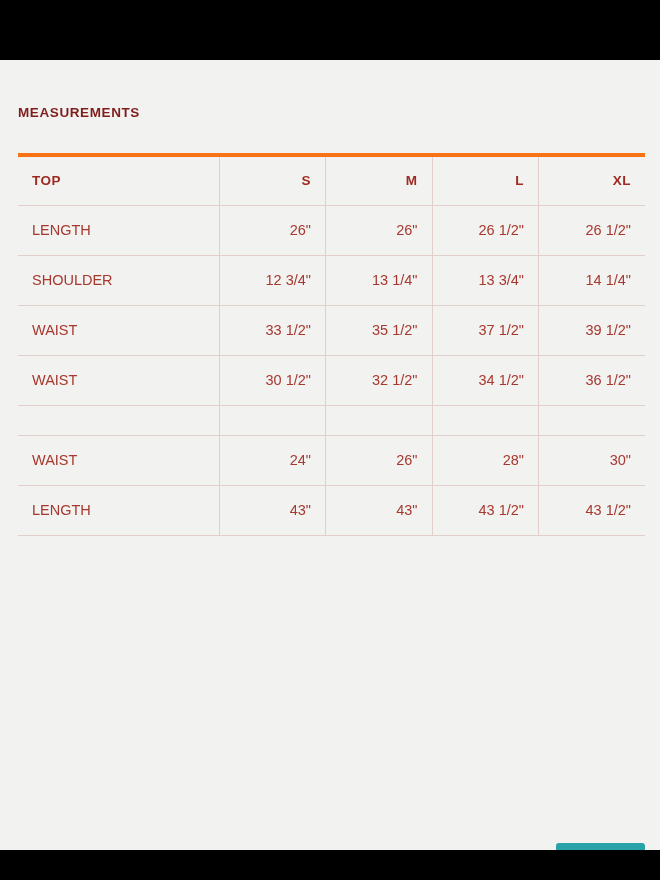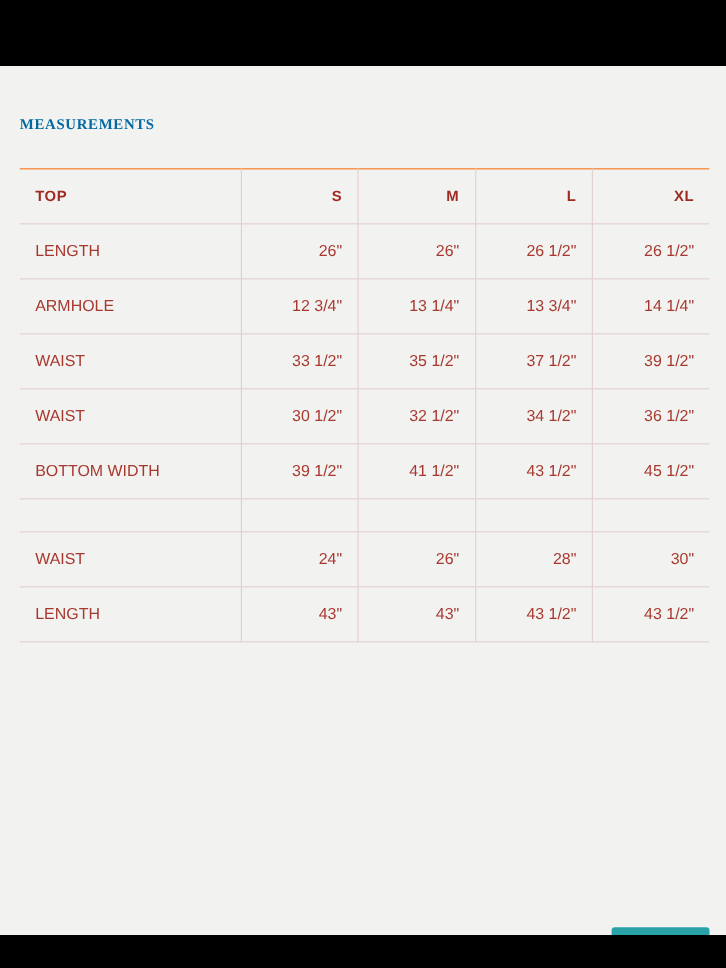--- a/index.html
+++ b/index.html
@@ -35,22 +35,21 @@
     height: 790px;
     background: #f2f2f0;
   }
   .section-title {
     position: absolute;
     left: 18px;
     top: 45px;
     font-size: 13.5px;
     font-weight: bold;
     letter-spacing: 0.6px;
-    color: #0369a1;
-    font-family: Liberation Serif, serif;
+    color: #7f1d1d;
   }
   .table-wrap {
     position: absolute;
     left: 18px;
     top: 93px;
     width: 627px;
   }
   table.meas {
     border-collapse: collapse;
     width: 627px;
@@ -61,21 +60,21 @@
     border-right: 1px solid #e2cfcc;
     height: 50px;
     box-sizing: border-box;
     padding: 0 12px;
     font-size: 14.5px;
     color: #a7382f;
     vertical-align: middle;
     background: #f2f2f0;
   }
   table.meas tr:first-child td {
-    border-top: 1px solid #f97316;
+    border-top: 4px solid #f97316;
   }
   table.meas td.label {
     text-align: left;
     width: 201px;
     padding-left: 14px;
   }
   table.meas td.val {
     text-align: right;
     width: 106.5px;
     padding-right: 14px;
@@ -153,21 +152,21 @@
 
             <tr>
               <td class="label">LENGTH</td>
               <td class="val">26"</td>
               <td class="val">26"</td>
               <td class="val">26 1/2"</td>
               <td class="val">26 1/2"</td>
             </tr>
 
             <tr>
-              <td class="label">ARMHOLE</td>
+              <td class="label">SHOULDER</td>
               <td class="val">12 3/4"</td>
               <td class="val">13 1/4"</td>
               <td class="val">13 3/4"</td>
               <td class="val">14 1/4"</td>
             </tr>
 
             <tr>
               <td class="label">WAIST</td>
               <td class="val">33 1/2"</td>
               <td class="val">35 1/2"</td>
@@ -176,27 +175,20 @@
             </tr>
 
             <tr>
               <td class="label">WAIST</td>
               <td class="val">30 1/2"</td>
               <td class="val">32 1/2"</td>
               <td class="val">34 1/2"</td>
               <td class="val">36 1/2"</td>
             </tr>
 
-            <tr>
-              <td class="label">BOTTOM WIDTH</td>
-              <td class="val">39 1/2"</td>
-              <td class="val">41 1/2"</td>
-              <td class="val">43 1/2"</td>
-              <td class="val">45 1/2"</td>
-            </tr>
 
 
 
             <tr class="spacer">
               <td class="label"></td>
               <td class="val"></td>
               <td class="val"></td>
               <td class="val"></td>
               <td class="val"></td>
             </tr>

